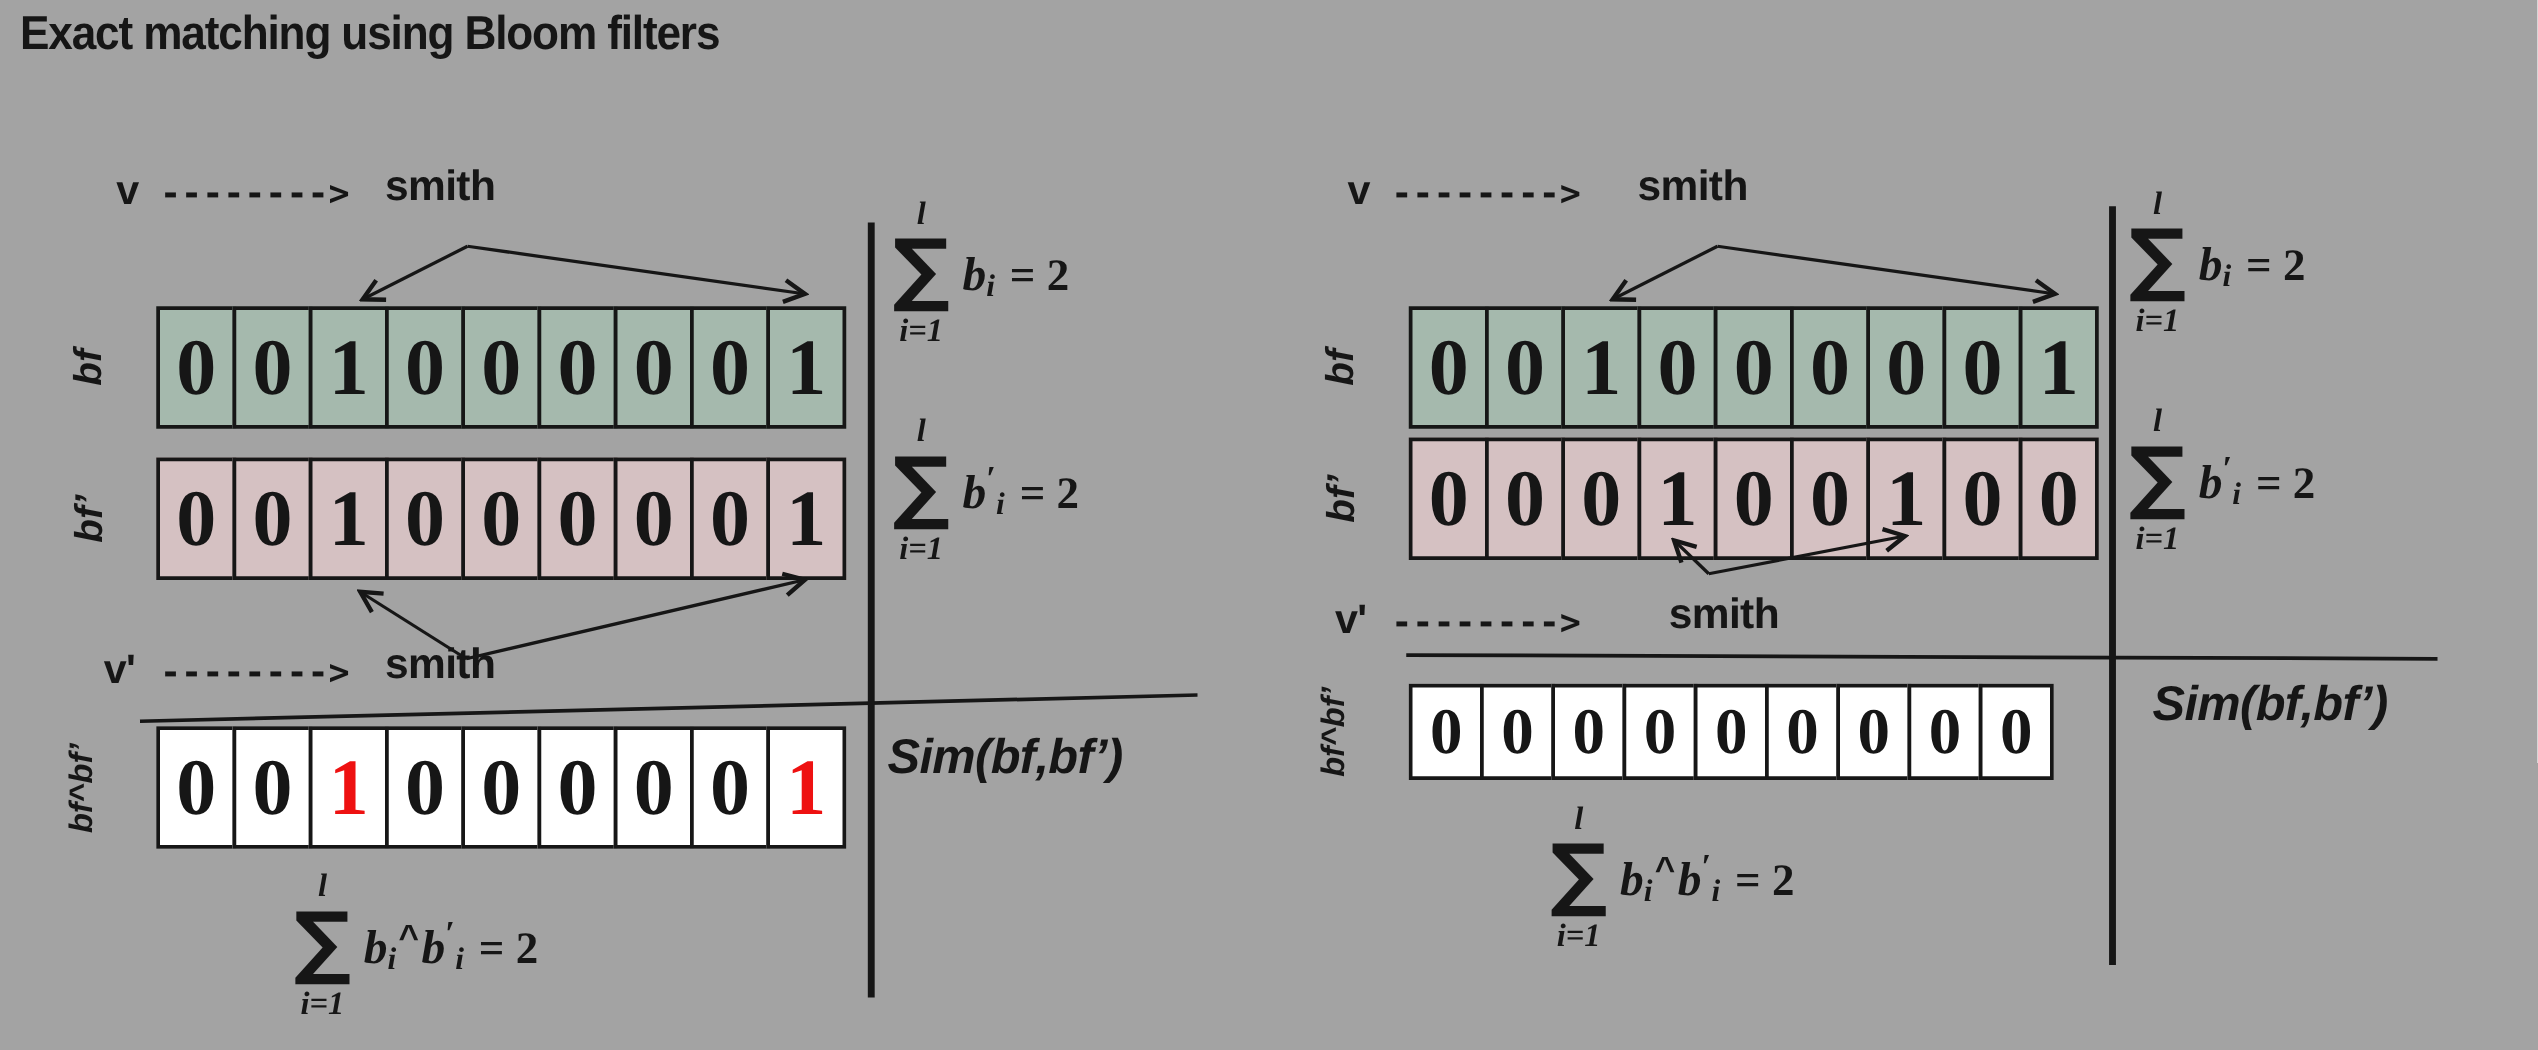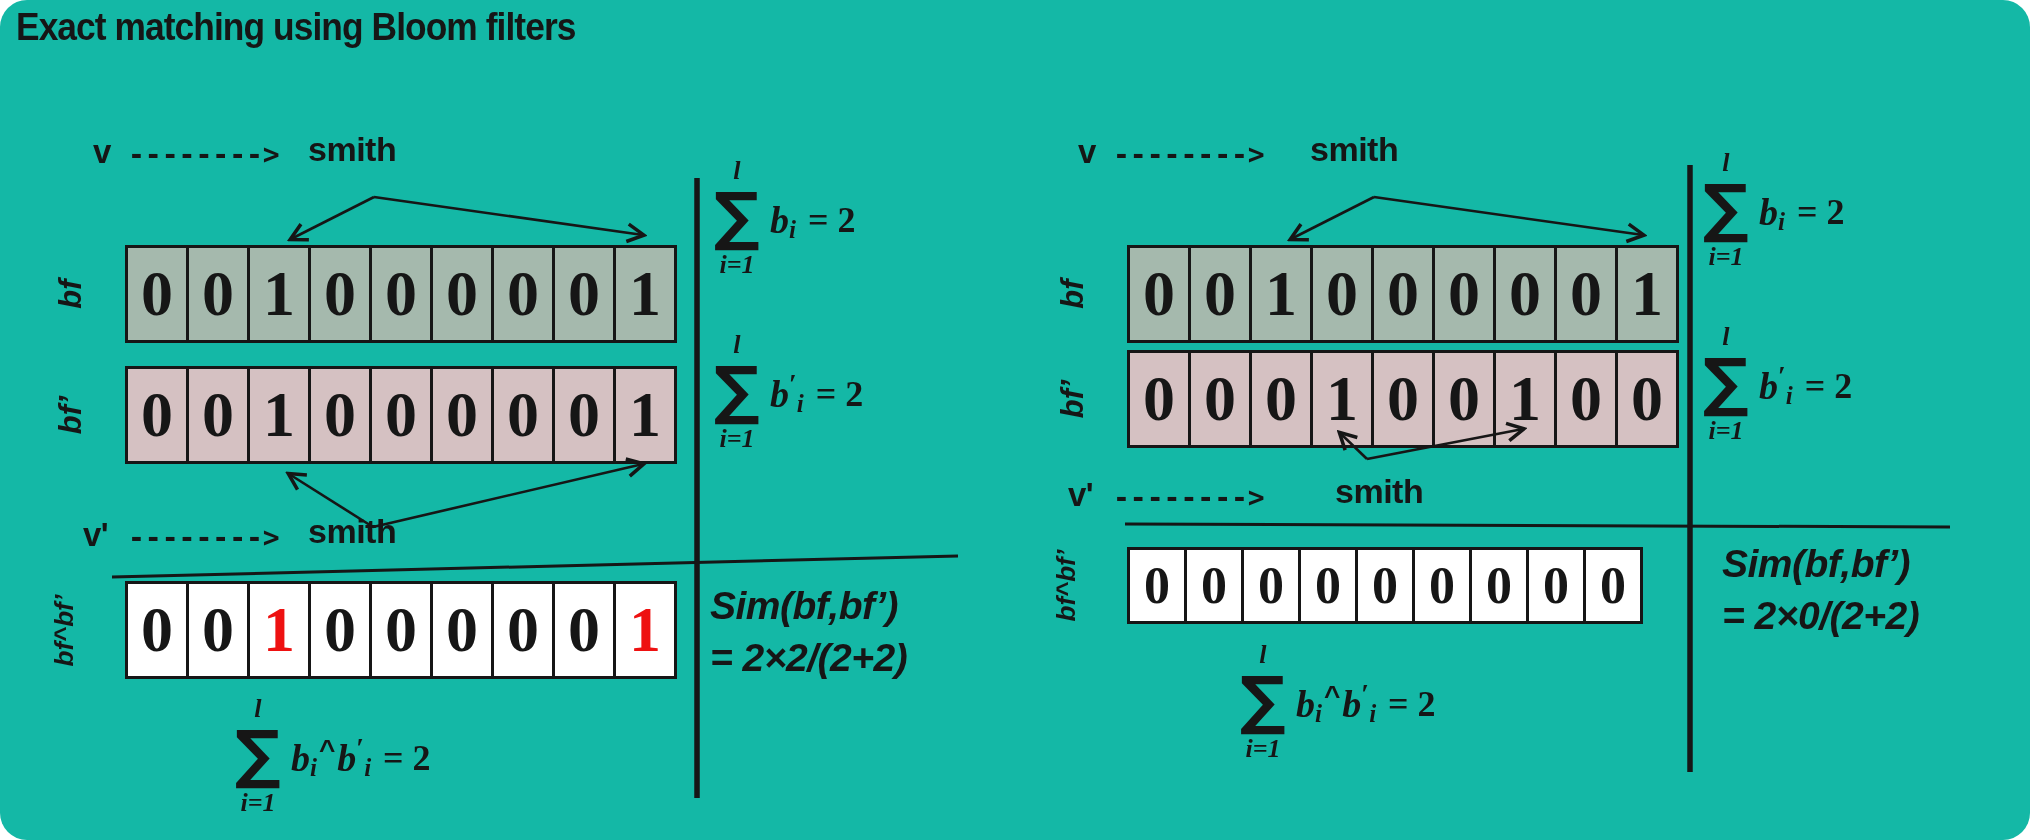--- a/index.html
+++ b/index.html
@@ -1,17 +1,17 @@
 <!DOCTYPE html>
 <html><head>
 <meta charset="utf-8">
 <style>
   html,body{margin:0;padding:0;background:#ffffff;}
-  #stage{position:relative;width:2030px;height:840px;background:#14b8a6;overflow:hidden;
-         font-family:"Liberation Sans",sans-serif;color:#161616;border-radius:27px;}
+  #stage{position:relative;width:2030px;height:840px;background:#a3a3a3;overflow:hidden;
+         font-family:"Liberation Sans",sans-serif;color:#161616;}
   #overlay{position:absolute;left:0;top:0;width:2030px;height:840px;pointer-events:none;z-index:5;}
 
   .title{position:absolute;left:16px;top:6px;font:700 38px "Liberation Sans",sans-serif;
          letter-spacing:-1px;transform:scaleX(.93);transform-origin:left top;white-space:nowrap;}
 
   .vtxt{position:absolute;font:700 33px "Liberation Sans",sans-serif;letter-spacing:-.5px;white-space:nowrap;}
   .word{font-size:34px;}
   .dash{position:absolute;font:700 28px "DejaVu Sans Mono",monospace;letter-spacing:0;white-space:nowrap;}
 
   .rot{position:absolute;width:42px;display:flex;align-items:center;justify-content:center;}
@@ -138,21 +138,20 @@
       <span class="f-body">
         <span class="tok-vi">b</span>
         <span class="tok-pr">′</span>
         <span class="tok-sub">i</span>
         <span class="tok-rhs">= 2</span>
       </span>
     </div>
 
   <div class="sim" style="left:710px;top:580px;">
     <div>Sim(bf,bf’)</div>
-    <div>= 2×2/(2+2)</div>
   </div>
 
   <span class="vtxt" style="left:1078px;top:133px;">v</span>
   <span class="dash" style="left:1113px;top:138px;">--------&gt;</span>
   <span class="vtxt word" style="left:1310px;top:130px;">smith</span>
 
   <div class="rot" style="left:1052px;top:245px;height:98px;">
     <span>bf</span>
     </div>
   <div class="cells cells-lg" style="left:1127px;top:245px;">
@@ -239,21 +238,20 @@
       <span class="f-body">
         <span class="tok-vi">b</span>
         <span class="tok-pr">′</span>
         <span class="tok-sub">i</span>
         <span class="tok-rhs">= 2</span>
       </span>
     </div>
 
   <div class="sim" style="left:1722px;top:538px;">
     <div>Sim(bf,bf’)</div>
-    <div>= 2×0/(2+2)</div>
   </div>
 
   <svg id="overlay" xmlns="http://www.w3.org/2000/svg">
     <defs>
       <marker id="arr" viewBox="0 0 12 12" refX="10" refY="6" markerWidth="9" markerHeight="9" orient="auto-start-reverse">
         <path d="M2,1.5 L10.5,6 L2,10.5" fill="none" stroke="#161616" stroke-width="1.8"></path>
       </marker>
     </defs>
 
     <g stroke="#161616" stroke-width="2.6" fill="none">

